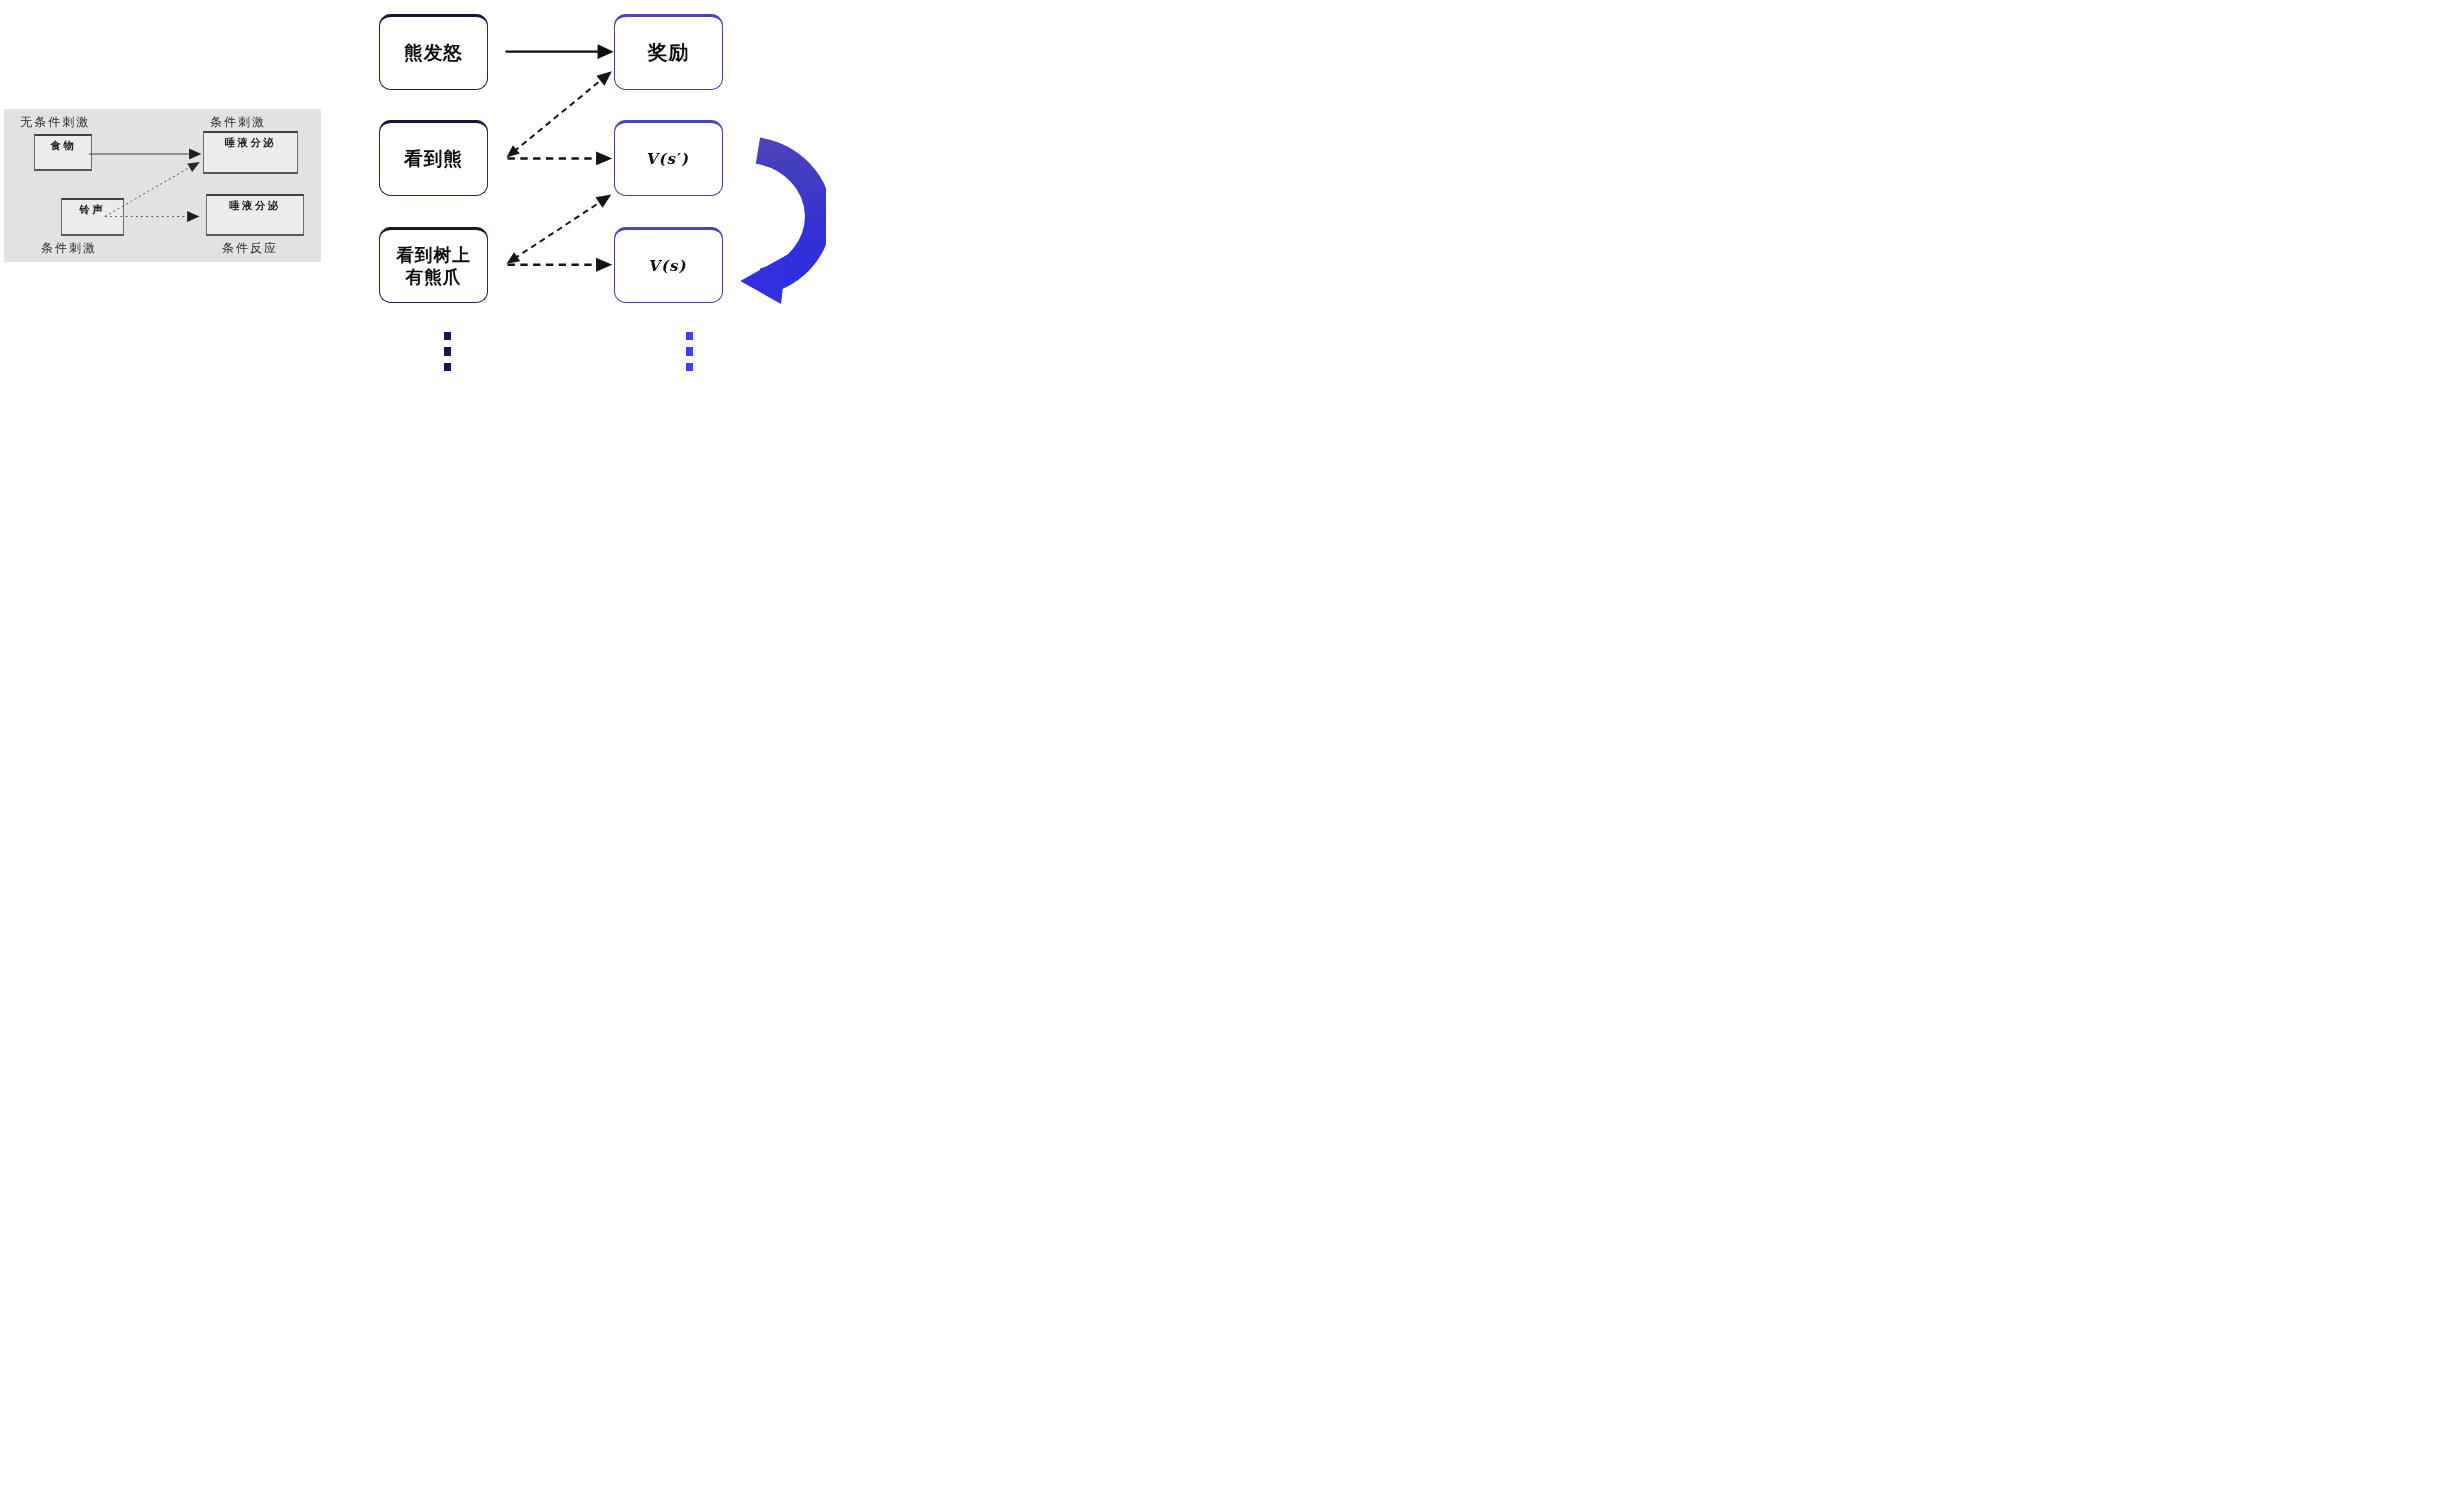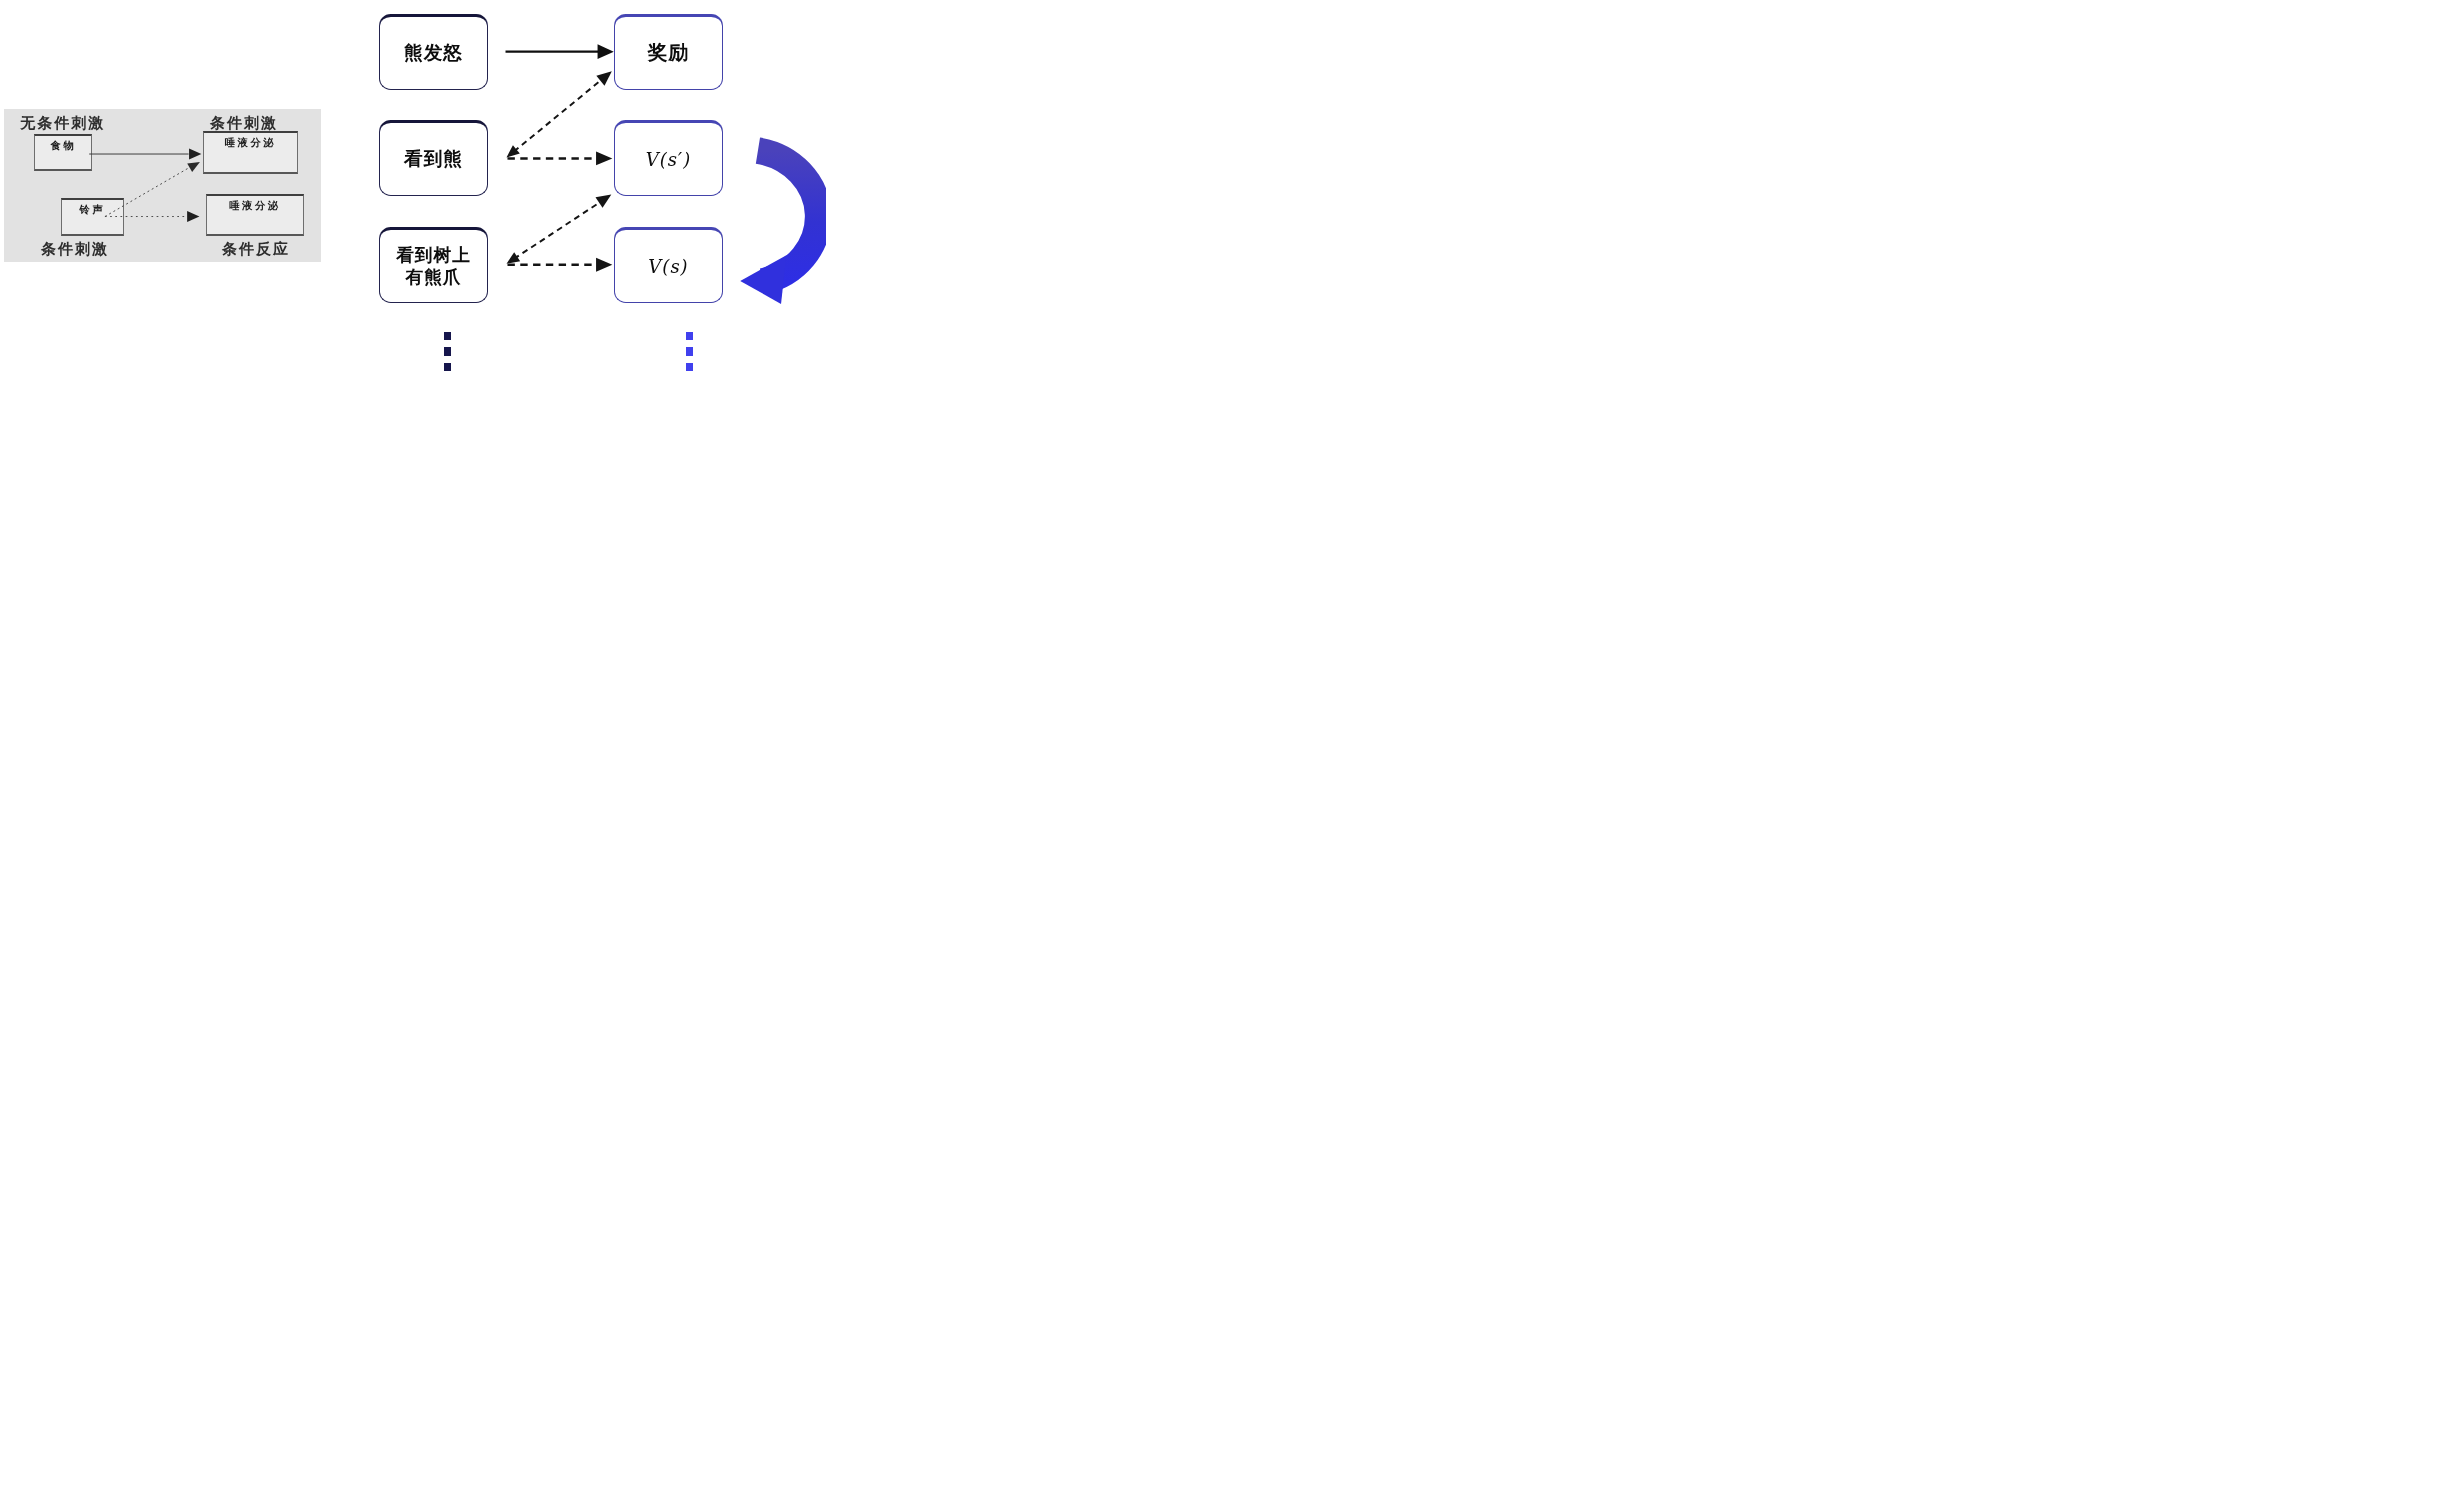--- a/index.html
+++ b/index.html
@@ -6,39 +6,39 @@
   body{
     width:826px;height:374px;position:relative;overflow:hidden;
     font-family:"Liberation Sans", sans-serif;
   }
   
   .panel{
     position:absolute;left:3.9px;top:109px;width:317px;height:153px;
     background:#e2e2e2;
   }
   .panel-label{
-    position:absolute;font-size:15px;font-weight:bold;color:#2d2d2d;
+    position:absolute;font-size:12px;font-weight:normal;color:#2d2d2d;
     letter-spacing:2px;white-space:nowrap;
   }
   .gray-box{
     position:absolute;background:#ececec;box-sizing:border-box;
     border:1px solid #6e6e6e;border-top:2px solid #3f3f3f;border-bottom:2px solid #575757;
     color:#1c1c1c;font-weight:bold;font-size:10.3px;letter-spacing:2.5px;
     text-align:center;padding-top:3px;white-space:nowrap;
   }
   
   .rbox{
     position:absolute;width:109px;height:76px;background:#ffffff;box-sizing:border-box;
     border-radius:11.8px;display:flex;align-items:center;justify-content:center;
     text-align:center;font-weight:bold;color:#0d0d0d;
   }
   .rbox.stim{border:1.5px solid #23234e;border-top:3px solid #16163a;font-size:18.7px;letter-spacing:1px;}
   .rbox.val{border:1.5px solid #4343aa;border-top:3px solid #4646b4;font-size:19.7px;letter-spacing:1px;}
   .rbox .two-line{line-height:1.25;font-size:17.7px;}
-  .math{font-family:"DejaVu Serif","Liberation Serif",serif;font-style:italic;font-weight:400;font-size:18px;}
+  .math{font-family:"DejaVu Serif","Liberation Serif",serif;font-style:italic;font-weight:700;font-size:15px;}
   
   .dot-col{position:absolute;width:7.4px;}
   .dot-col .dash{width:7.4px;height:8.4px;margin-bottom:6.9px;}
   .dots-left .dash{background:#16164c;}
   .dots-right .dash{background:#4040ee;}
   
   svg.overlay{position:absolute;left:0;top:0;width:826px;height:374px;pointer-events:none;}
   svg.loop{position:absolute;left:735px;top:133px;width:95px;height:171px;pointer-events:none;}
 </style>
 </head>

